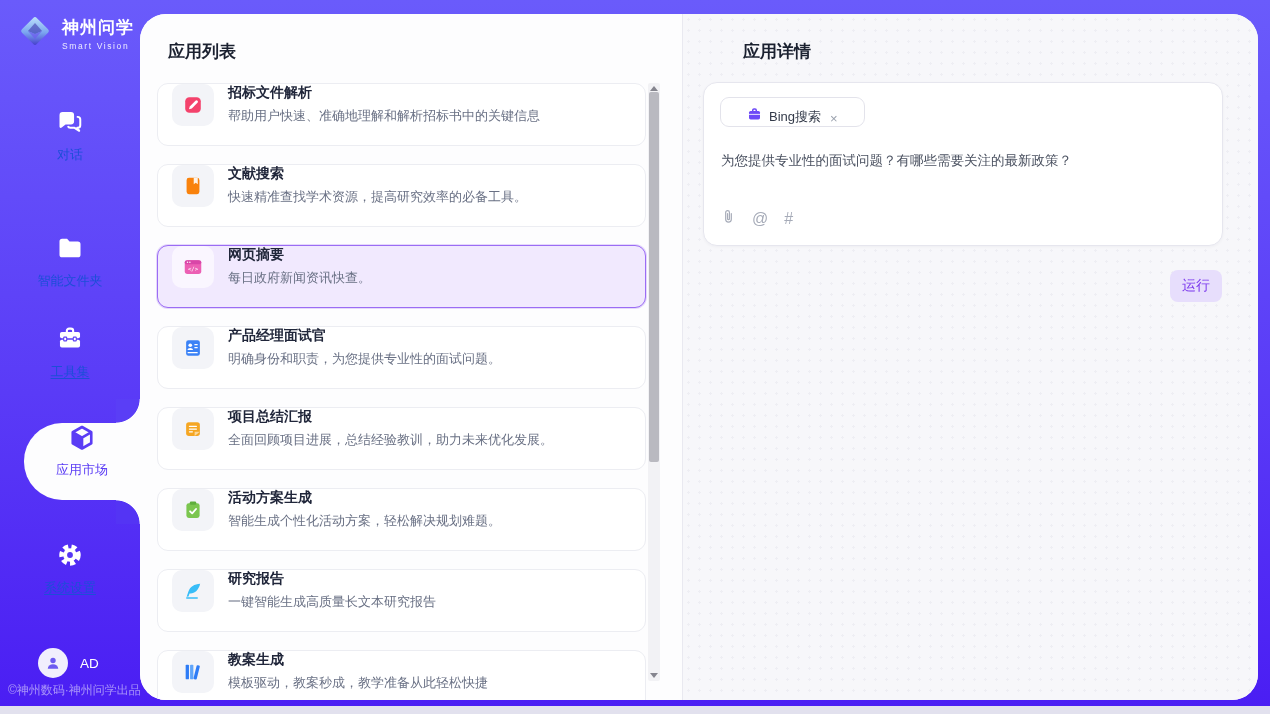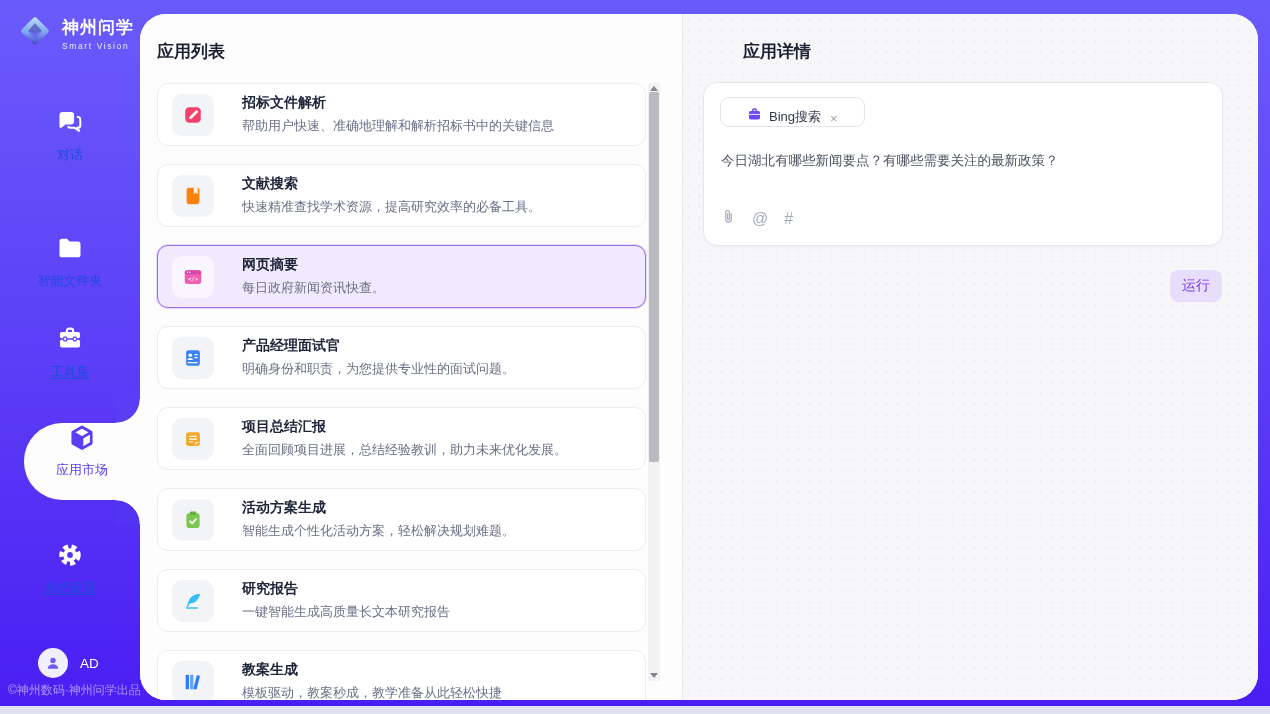--- a/index.html
+++ b/index.html
@@ -35,27 +35,27 @@
 
   
   .panel { position:absolute; left:140px; top:14px; width:1118px; height:686px; background:#FDFDFE;
            border-radius:26px; overflow:hidden; }
   .col-left { position:absolute; left:0; top:0; width:542px; height:686px; background:#FDFDFE; }
   .col-right { position:absolute; left:542px; top:0; width:576px; height:686px; background:#F7F7FA;
                border-left:1px solid #E9E9F0;
                background-image:radial-gradient(circle, rgba(80,80,120,.05) 1px, transparent 1.2px);
                background-size:11px 11px; }
   .section-title { position:absolute; top:26px; font-size:17px; font-weight:bold; color:#1B2130; }
-  .col-left .section-title { left:17px; }
+  .col-left .section-title { left:28px; }
   .col-right .section-title { left:20px;margin-left:40px; }
 
   
   .cards { position:absolute; top:69px; left:17px; width:489px; }
   .card { height:63px; margin-bottom:18px; background:#fff; border:1px solid #ECEDF2; border-radius:11px;
-          display:flex; align-items:center; padding:0 14px; gap:28px; cursor:pointer; }
+          display:flex; padding:0 14px; gap:14px; cursor:pointer; }
   .card.selected { background:#F1E9FE; border:1px solid #9B6CF4; box-shadow:0 0 0 1px rgba(155,108,244,.25); }
   .tile { width:42px; height:42px; border-radius:10px; background:#F3F4F8; flex:0 0 auto;
           display:flex; align-items:center; justify-content:center; }
   .card.selected .tile { background:#FAF6FF; }
   .meta .t { font-size:14px; font-weight:bold; color:#20263A; }
   .meta .d { font-size:13px; color:#697084; margin-top:5px; }
 
   
   .scrollbar { position:absolute; left:508px; top:69px; width:12px; height:598px; background:#F2F2F5; border-radius:2px; }
   .sb-thumb { position:absolute; left:1px; top:9px; width:10px; height:370px; background:#B9B9C0; border-radius:2px; }
@@ -312,21 +312,21 @@
           <svg width="15" height="15" viewBox="0 0 24 24">
             <path fill="none" stroke="#6D4AF7" stroke-width="2.4" d="M9.2 6.2V5a2 2 0 0 1 2-2h1.6a2 2 0 0 1 2 2v1.2"></path>
             <rect x="3.2" y="6.2" width="17.6" height="13.6" rx="2.6" fill="#6D4AF7"></rect>
             <rect x="3.2" y="11" width="17.6" height="1.6" fill="#fff" opacity="0.85"></rect>
           </svg>
         </span>
         <span class="clabel">Bing搜索</span>
         <span class="x">×</span>
       </div>
 
-      <div class="query">今日湖北有哪些新闻要点？有哪些需要关注的最新政策？</div>
+      <div class="query">为您提供专业性的面试问题？有哪些需要关注的最新政策？</div>
 
       <div class="composer-icons">
         <span>
           <svg width="15" height="17" viewBox="0 0 24 26">
             <path fill="none" stroke="#A6ABB8" stroke-width="1.9" stroke-linecap="round" d="M16.5 8.5v9a4.5 4.5 0 0 1-9 0v-11a3 3 0 0 1 6 0v10a1.5 1.5 0 0 1-3 0v-8"></path>
           </svg>
         </span>
         <span class="glyph">@</span>
         <span class="glyph">#</span>
       </div>

